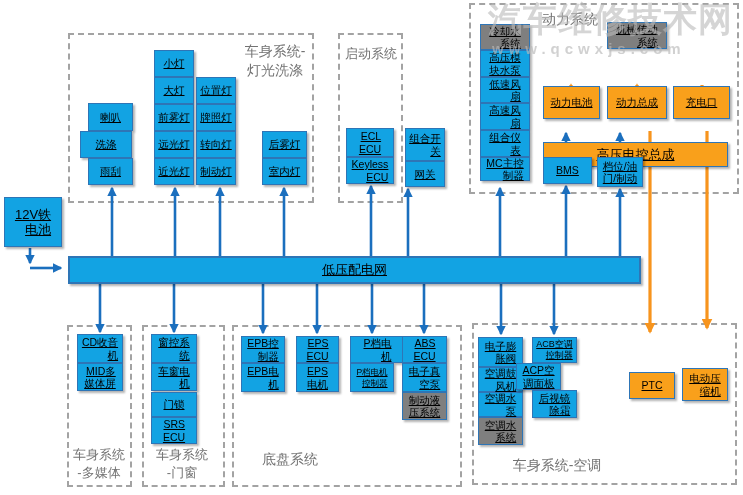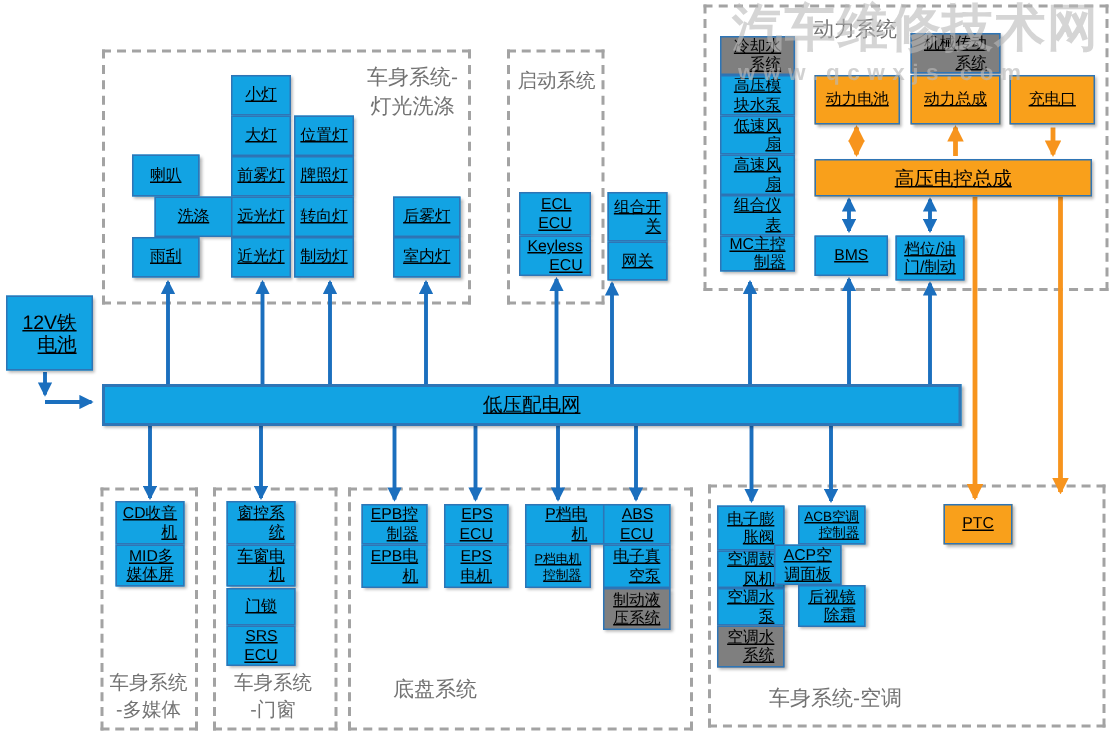--- a/index.html
+++ b/index.html
@@ -8,21 +8,21 @@
   #wires{position:absolute;left:0;top:0;width:743px;height:495px;z-index:1;}
   .group{position:absolute;border:2px dashed #a3a3a3;box-sizing:border-box;z-index:0;background:transparent;}
   .glabel{position:absolute;z-index:2;color:#737373;white-space:pre-line;text-align:center;
           font-size:13px;line-height:1.35;}
   .f14{font-size:14px;}
   .node{position:absolute;z-index:3;display:flex;align-items:center;justify-content:center;
         text-align:right;white-space:pre-line;font-size:10.5px;line-height:1.18;color:#000;
         border:1.5px solid #2e75b6;box-sizing:border-box;
         box-shadow:1.5px 1.5px 2px rgba(0,0,0,0.30);text-decoration:underline;}
   .blue{background:#12a3e3;}
-  .orange{background:#f9a01b;}
+  .orange{background:#f9a01b;margin-top:36px;}
   .gray{background:#7f7f7f;}
   .f13{font-size:13px;}
   .f12{font-size:13px;}
   .f9{font-size:9px;}
   .f85{font-size:8.5px;}
   .wm{position:absolute;z-index:6;pointer-events:none;left:488px;top:2px;width:255px;}
   .wm-title{font-size:34px;font-weight:bold;letter-spacing:1px;color:rgba(185,185,185,0.60);
             white-space:nowrap;line-height:1.05;}
   .wm-url{font-size:15px;font-weight:bold;letter-spacing:5px;color:rgba(185,185,185,0.65);
           white-space:nowrap;margin-top:2px;margin-left:4px;}
@@ -86,21 +86,21 @@
   <div class="glabel" style="left:150px;top:446px;width:64px">车身系统
 -门窗</div>
   <div class="glabel f14" style="left:256px;top:450px;width:68px">底盘系统</div>
   <div class="glabel f14" style="left:502px;top:456px;width:110px">车身系统-空调</div>
 
   <div class="node blue f12" style="left:4px;top:197px;width:58px;height:50px">12V铁
 电池</div>
   <div class="node blue f13" style="left:68px;top:256px;width:573px;height:28px;border-width:2px">低压配电网</div>
 
   <div class="node blue" style="left:88px;top:103px;width:45px;height:28px">喇叭</div>
-  <div class="node blue" style="left:103px;top:131px;width:52px;height:27px">洗涤</div>
+  <div class="node blue" style="left:80px;top:131px;width:52px;height:27px">洗涤</div>
   <div class="node blue" style="left:88px;top:158px;width:45px;height:27px">雨刮</div>
   <div class="node blue" style="left:154px;top:50px;width:40px;height:27px">小灯</div>
   <div class="node blue" style="left:154px;top:77px;width:40px;height:27px">大灯</div>
   <div class="node blue" style="left:196px;top:77px;width:40px;height:27px">位置灯</div>
   <div class="node blue" style="left:154px;top:104px;width:40px;height:27px">前雾灯</div>
   <div class="node blue" style="left:196px;top:104px;width:40px;height:27px">牌照灯</div>
   <div class="node blue" style="left:154px;top:131px;width:40px;height:27px">远光灯</div>
   <div class="node blue" style="left:196px;top:131px;width:40px;height:27px">转向灯</div>
   <div class="node blue" style="left:154px;top:158px;width:40px;height:27px">近光灯</div>
   <div class="node blue" style="left:196px;top:158px;width:40px;height:27px">制动灯</div>
@@ -177,19 +177,21 @@
 泵</div>
   <div class="node gray" style="left:478px;top:417px;width:45px;height:28px">空调水
 系统</div>
   <div class="node blue f9" style="left:532px;top:337px;width:45px;height:26px">ACB空调
 控制器</div>
   <div class="node blue" style="left:516px;top:363px;width:45px;height:27px">ACP空
 调面板</div>
   <div class="node blue" style="left:532px;top:390px;width:45px;height:28px">后视镜
 除霜</div>
   <div class="node orange" style="left:629px;top:336px;width:46px;height:27px">PTC</div>
+  <div class="node orange" style="left:682px;top:332px;width:46px;height:33px">电动压
+缩机</div>
 
   <div class="wm">
     <div class="wm-title">汽车维修技术网</div>
     <div class="wm-url">www.qcwxjs.com</div>
   </div>
 
 </div>
 
 </body></html>

